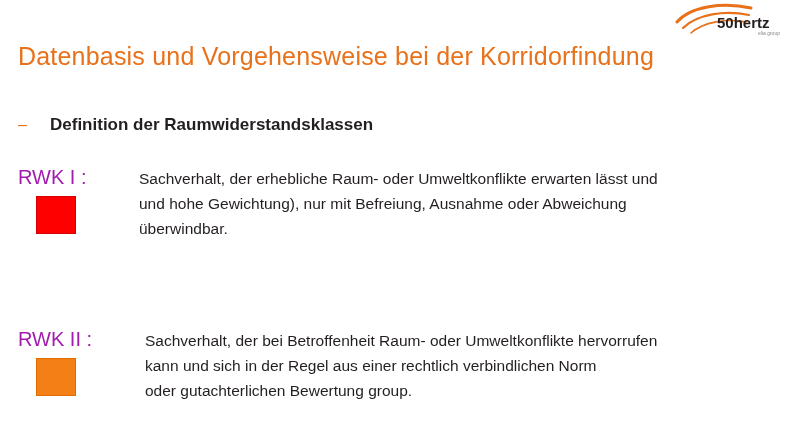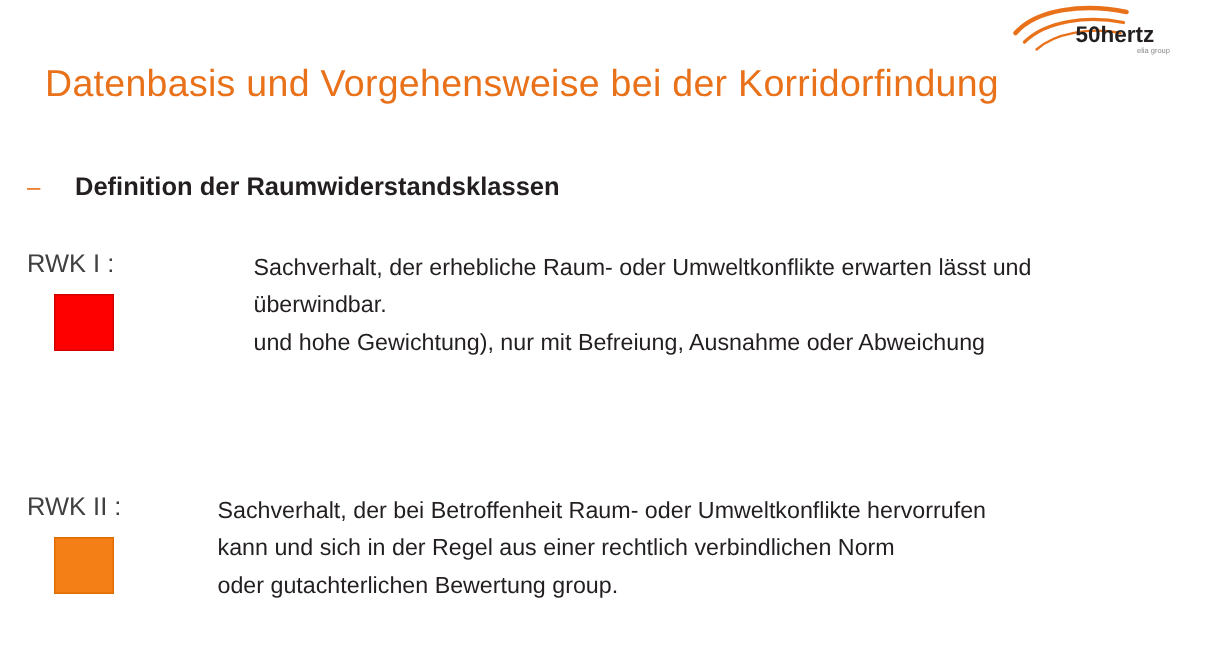--- a/index.html
+++ b/index.html
@@ -32,21 +32,20 @@
   }
   
   .slide-title {
     position: absolute;
     left: 18px;
     top: 42px;
     font-size: 25px;
     color: #e8711a;
     letter-spacing: 0.2px;
     white-space: nowrap;
-    margin-left: 12px;
   }
   
   .subtitle-row {
     position: absolute;
     left: 18px;
     top: 115px;
     display: flex;
     align-items: baseline;
   }
   .dash {
@@ -59,22 +58,22 @@
     font-size: 17px;
     font-weight: bold;
     color: #231f20;
   }
   
   .entry {
     position: absolute;
   }
   .entry-label {
     position: absolute;
-    font-size: 17px;
-    color: #404040;
+    font-size: 20px;
+    color: #a21caf;
     white-space: nowrap;
   }
   .swatch {
     position: absolute;
     width: 38px;
     height: 36px;
   }
   .entry-body {
     position: absolute;
     font-size: 15.5px;
@@ -104,24 +103,24 @@
   <div class="slide-title">Datenbasis und Vorgehensweise bei der Korridorfindung</div>
 
   <div class="subtitle-row">
     <span class="dash">–</span>
     <span class="subtitle-text">Definition der Raumwiderstandsklassen</span>
   </div>
 
   <div class="entry">
     <div class="entry-label" style="left:18px; top:166px;">RWK I :</div>
     <div class="swatch" style="left:36px; top:196px; background:#fe0000; border:1px solid #d40000;"></div>
-    <div class="entry-body" style="left:139px; top:166px;margin-left:30px;">
+    <div class="entry-body" style="left:139px; top:166px;">
       <div>Sachverhalt, der erhebliche Raum- oder Umweltkonflikte erwarten lässt und</div>
+      <div>und hohe Gewichtung), nur mit Befreiung, Ausnahme oder Abweichung</div>
       <div>überwindbar.</div>
-      <div>und hohe Gewichtung), nur mit Befreiung, Ausnahme oder Abweichung</div>
     </div>
   </div>
 
   <div class="entry">
     <div class="entry-label" style="left:18px; top:328px;text-align:center;">RWK II :</div>
     <div class="swatch" style="left:36px; top:358px; background:#f57f17; border:1px solid #e06d00;"></div>
     <div class="entry-body" style="left:145px; top:328px;">
       <div>Sachverhalt, der bei Betroffenheit Raum- oder Umweltkonflikte hervorrufen</div>
       <div>kann und sich in der Regel aus einer rechtlich verbindlichen Norm</div>
       <div>oder gutachterlichen Bewertung group.</div>

